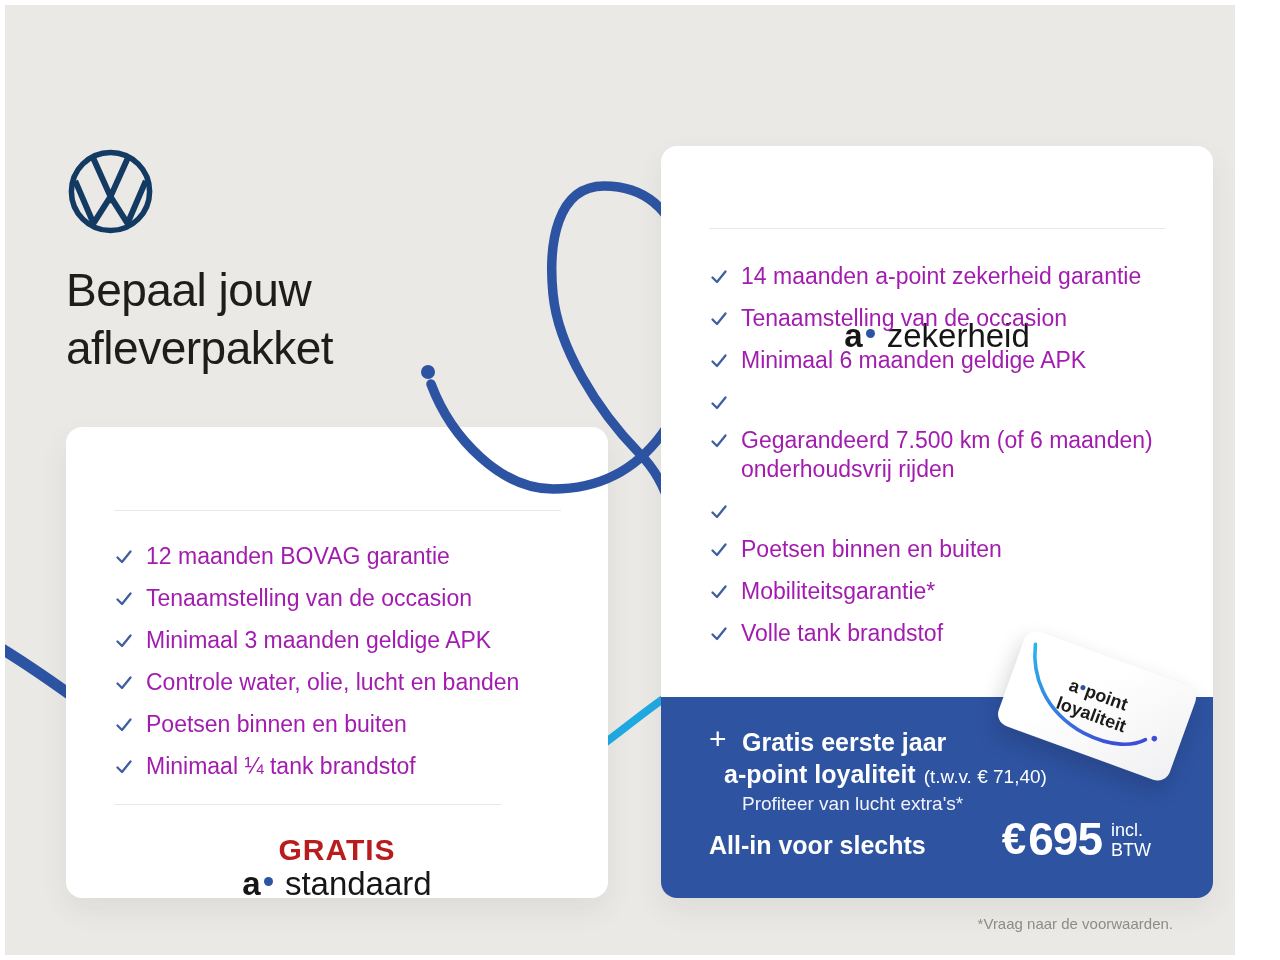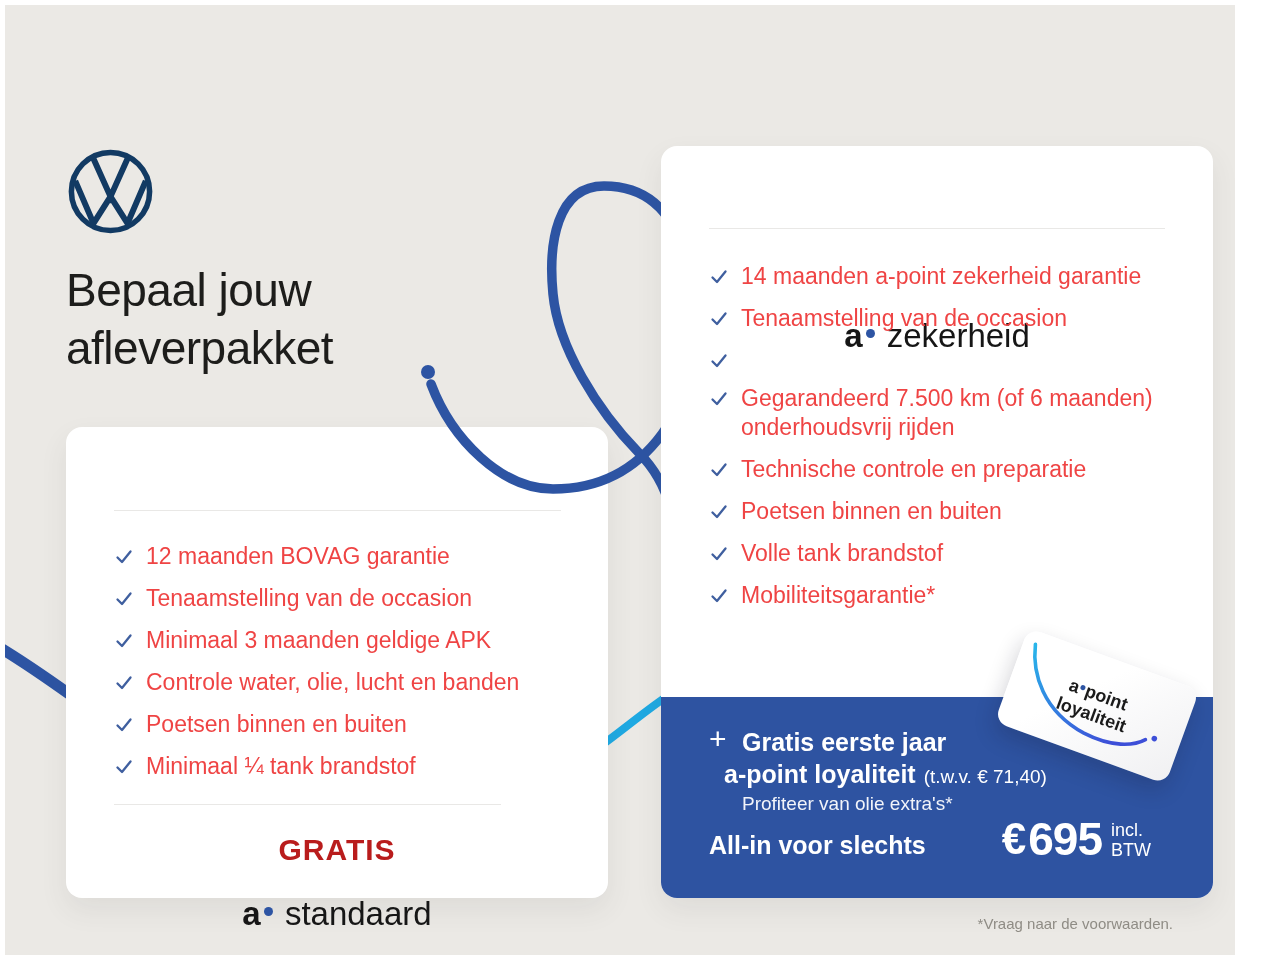--- a/index.html
+++ b/index.html
@@ -32,40 +32,40 @@
     position:absolute;background:#ffffff;border-radius:16px;
     box-shadow:0 12px 28px rgba(70,70,60,0.08);
   }
   .card-left{left:66px;top:427px;width:542px;height:471px;z-index:2;}
   .card-right{left:661px;top:146px;width:552px;height:752px;z-index:4;}
 
   .card-title{
     position:absolute;left:0;right:0;text-align:center;
     font-size:33px;color:#161616;font-weight:500;
   }
-  .card-left .card-title{top:468px;text-align:center;}
+  .card-left .card-title{top:438px;text-align:center;}
   .card-right .card-title{top:171px;}
   .brand-a{font-weight:700;}
   .brand-dot{
     display:inline-block;width:9px;height:9px;border-radius:50%;
     background:#2d54a3;margin:0 3px 0 3px;vertical-align:9px;
   }
   .divider{position:absolute;height:1px;background:#e9e8e6;}
   .card-left .divider-top{left:48px;width:447px;top:83px;}
   .card-left .divider-bottom{left:48px;width:387px;top:377px;}
   .card-right .divider-top{left:48px;width:456px;top:82px;}
 
   ul.checklist{
     position:absolute;left:48px;right:40px;margin:0;padding:0;list-style:none;
   }
   .card-left ul.checklist{top:115px;}
   .card-right ul.checklist{top:116px;}
   ul.checklist li{
     display:flex;align-items:flex-start;margin:0 0 13px 0;
-    font-size:23px;line-height:29px;font-weight:500;color:#ef4444;
+    font-size:23px;line-height:29px;font-weight:500;color:#a21caf;
   }
   .check{flex:0 0 auto;width:20px;height:20px;margin:5px 12px 0 0;}
 
   .gratis{
     position:absolute;left:0;right:0;top:406px;text-align:center;
     font-size:30px;font-weight:700;letter-spacing:1px;color:#b91c1c;
   }
 
   
   .promo-panel{
@@ -203,60 +203,65 @@
       <li>
           <svg class="check" viewBox="0 0 20 20">
             <path d="M 3.5 10.5 L 8 15 L 16.5 4.5" fill="none" stroke="#3f5f9f" stroke-width="2.3" stroke-linecap="round" stroke-linejoin="round"></path>
           </svg>
           <span>Tenaamstelling van de occasion</span>
         </li>
       <li>
           <svg class="check" viewBox="0 0 20 20">
             <path d="M 3.5 10.5 L 8 15 L 16.5 4.5" fill="none" stroke="#3f5f9f" stroke-width="2.3" stroke-linecap="round" stroke-linejoin="round"></path>
           </svg>
+          <span>Minimaal 6 maanden geldige APK</span>
+        </li>
+      <li>
+          <svg class="check" viewBox="0 0 20 20">
+            <path d="M 3.5 10.5 L 8 15 L 16.5 4.5" fill="none" stroke="#3f5f9f" stroke-width="2.3" stroke-linecap="round" stroke-linejoin="round"></path>
+          </svg>
         </li>
       <li>
           <svg class="check" viewBox="0 0 20 20">
             <path d="M 3.5 10.5 L 8 15 L 16.5 4.5" fill="none" stroke="#3f5f9f" stroke-width="2.3" stroke-linecap="round" stroke-linejoin="round"></path>
           </svg>
           <span>Gegarandeerd 7.500 km (of 6 maanden) onderhoudsvrij rijden</span>
         </li>
       <li>
           <svg class="check" viewBox="0 0 20 20">
             <path d="M 3.5 10.5 L 8 15 L 16.5 4.5" fill="none" stroke="#3f5f9f" stroke-width="2.3" stroke-linecap="round" stroke-linejoin="round"></path>
           </svg>
-          <span>Technische controle en preparatie</span>
         </li>
       <li>
           <svg class="check" viewBox="0 0 20 20">
             <path d="M 3.5 10.5 L 8 15 L 16.5 4.5" fill="none" stroke="#3f5f9f" stroke-width="2.3" stroke-linecap="round" stroke-linejoin="round"></path>
           </svg>
           <span>Poetsen binnen en buiten</span>
         </li>
       <li>
           <svg class="check" viewBox="0 0 20 20">
             <path d="M 3.5 10.5 L 8 15 L 16.5 4.5" fill="none" stroke="#3f5f9f" stroke-width="2.3" stroke-linecap="round" stroke-linejoin="round"></path>
           </svg>
+          <span>Mobiliteitsgarantie*</span>
+        </li>
+      <li>
+          <svg class="check" viewBox="0 0 20 20">
+            <path d="M 3.5 10.5 L 8 15 L 16.5 4.5" fill="none" stroke="#3f5f9f" stroke-width="2.3" stroke-linecap="round" stroke-linejoin="round"></path>
+          </svg>
           <span>Volle tank brandstof</span>
-        </li>
-      <li>
-          <svg class="check" viewBox="0 0 20 20">
-            <path d="M 3.5 10.5 L 8 15 L 16.5 4.5" fill="none" stroke="#3f5f9f" stroke-width="2.3" stroke-linecap="round" stroke-linejoin="round"></path>
-          </svg>
-          <span>Mobiliteitsgarantie*</span>
         </li>
     </ul>
 
     <div class="promo-panel">
       <div class="promo-plus">+</div>
       <div class="promo-line1">Gratis eerste jaar</div>
       <div class="promo-line2">
         <span>a-point loyaliteit</span><span class="promo-note">(t.w.v. € 71,40)</span>
       </div>
-      <div class="promo-line3">Profiteer van olie extra's*</div>
+      <div class="promo-line3">Profiteer van lucht extra's*</div>
       <div class="promo-allin">All-in voor slechts</div>
       <div class="promo-price">
         <span class="price-currency">€</span>
         <span class="price-value">695</span>
         <span class="price-suffix">
           <span>incl.</span><br>
           <span>BTW</span>
         </span>
       </div>
     </div>

